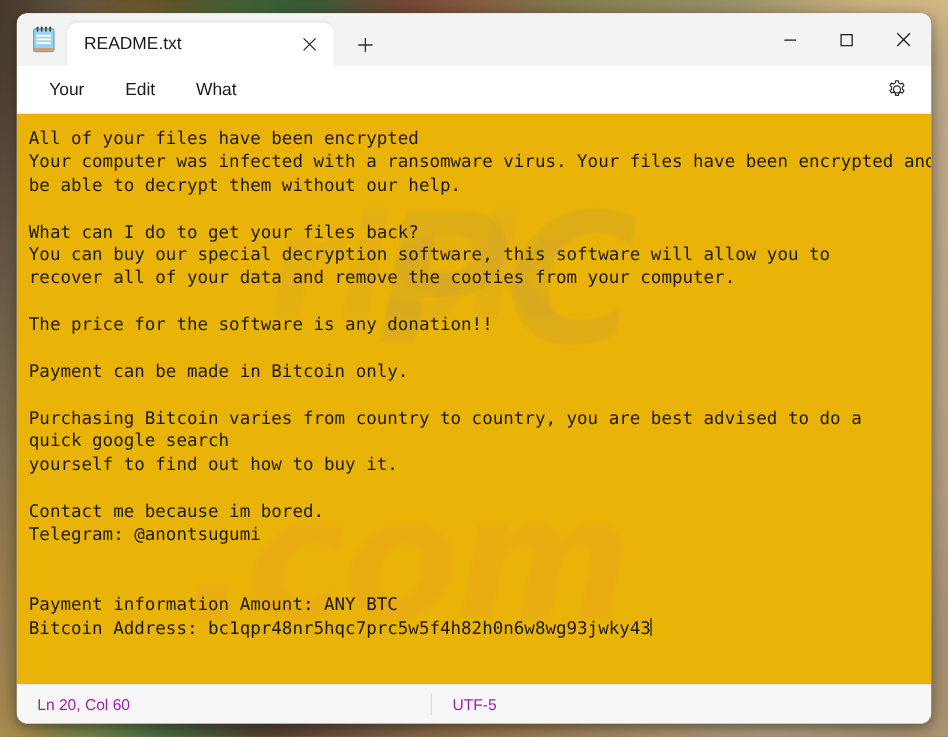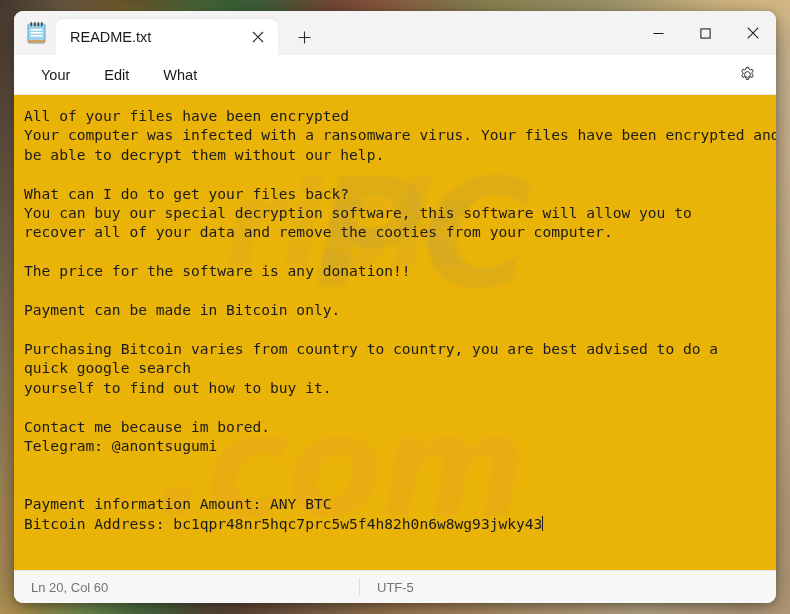--- a/index.html
+++ b/index.html
@@ -206,21 +206,21 @@
   }
 
   
   .status-bar {
     height: 33px;
     background: #f7f7f7;
     border-top: 1px solid #e6e6e6;
     display: flex;
     align-items: center;
     font-size: 13px;
-    color: #737373;
+    color: #a21caf;
     flex: none;
   }
   .status-cell {
     padding: 0 17px;
     height: 18px;
     display: flex;
     align-items: center;
   }
   .status-cell.pos   { width: 345px; }
   .status-cell.zoom  { width: 113px; justify-content: flex-start; border-left: 1px solid #dcdcdc; }

